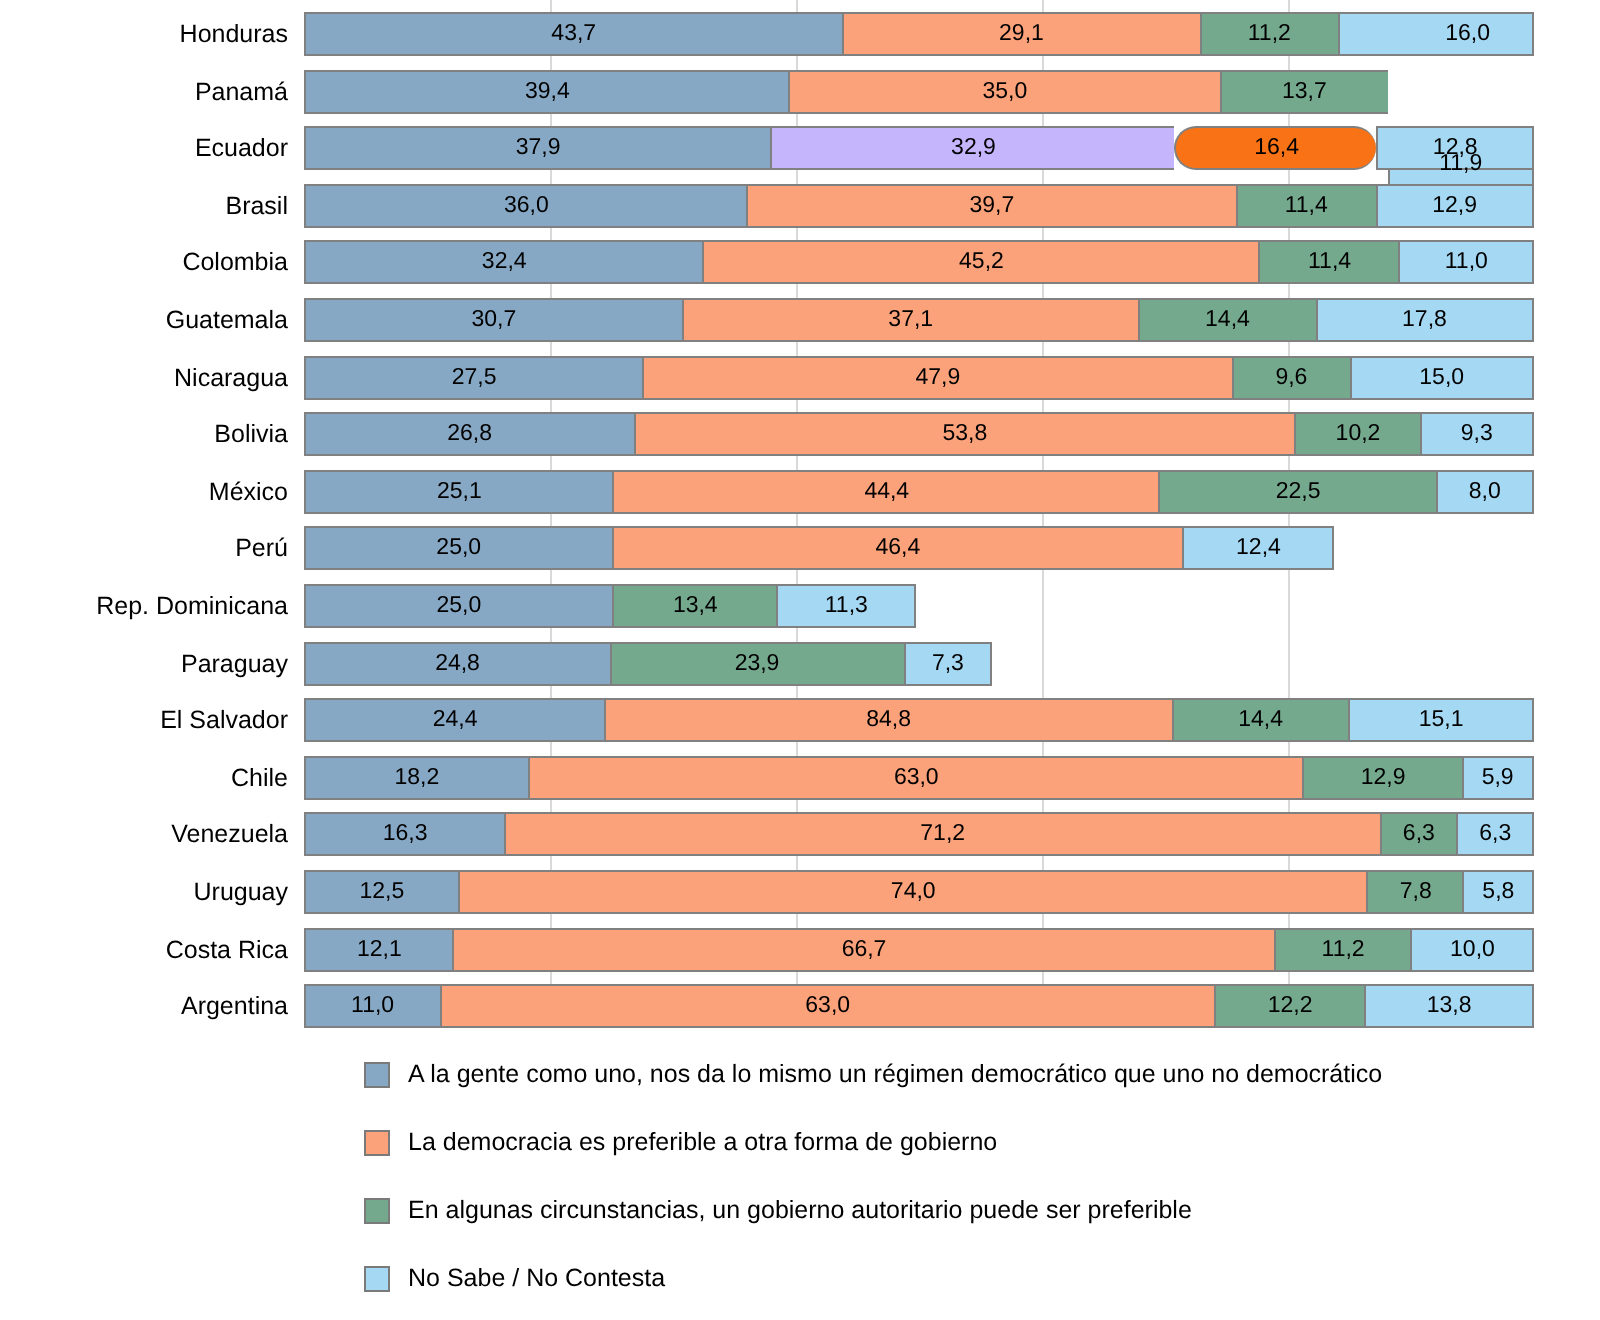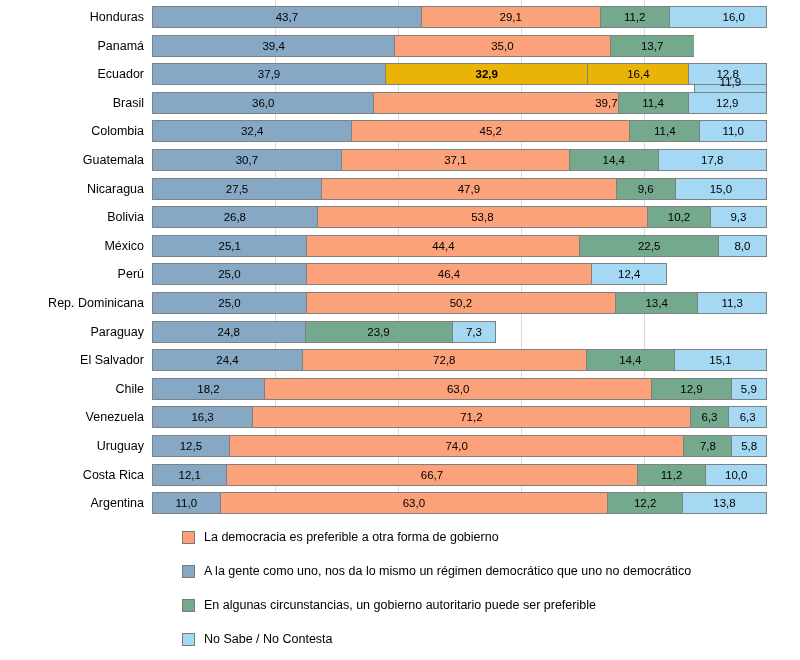--- a/index.html
+++ b/index.html
@@ -169,38 +169,38 @@
               <span class="val">11,9</span>
             </div>
           </div>
         </div>
         <div class="row">
           <div class="row-label">Ecuador</div>
           <div class="bar-track">
             <div class="seg s0" style="width: 37.9%; background: rgb(134, 168, 196);">
               <span class="val">37,9</span>
             </div>
-            <div class="seg s1" style="width: 32.9%; background: #eab308; font-weight: bold;">
+            <div class="seg s1" style="width: 32.9%; background: #c4b5fd;">
               <span class="val">32,9</span>
             </div>
-            <div class="seg s2" style="width: 16.4%; background: #eab308;">
+            <div class="seg s2" style="width: 16.4%; background: #f97316; border-radius: 11px;">
               <span class="val">16,4</span>
             </div>
             <div class="seg s3" style="width: 12.8%; background: rgb(165, 216, 242);">
               <span class="val">12,8</span>
             </div>
           </div>
         </div>
         <div class="row">
           <div class="row-label">Brasil</div>
           <div class="bar-track">
             <div class="seg s0" style="width: 36%; background: rgb(134, 168, 196);">
               <span class="val">36,0</span>
             </div>
-            <div class="seg s1" style="width: 39.7%; background: rgb(251, 162, 122); justify-content: flex-end;">
+            <div class="seg s1" style="width: 39.7%; background: rgb(251, 162, 122);">
               <span class="val">39,7</span>
             </div>
             <div class="seg s2" style="width: 11.4%; background: rgb(116, 169, 142);">
               <span class="val">11,4</span>
             </div>
             <div class="seg s3" style="width: 12.9%; background: rgb(165, 216, 242);">
               <span class="val">12,9</span>
             </div>
           </div>
         </div>
@@ -302,23 +302,20 @@
               <span class="val">12,4</span>
             </div>
           </div>
         </div>
         <div class="row">
           <div class="row-label">Rep. Dominicana</div>
           <div class="bar-track">
             <div class="seg s0" style="width: 25.025%; background: rgb(134, 168, 196);">
               <span class="val">25,0</span>
             </div>
-            <div class="seg s1" style="width: 50.2503%; background: rgb(251, 162, 122);">
-              <span class="val">50,2</span>
-            </div>
             <div class="seg s2" style="width: 13.4134%; background: rgb(116, 169, 142);">
               <span class="val">13,4</span>
             </div>
             <div class="seg s3" style="width: 11.3113%; background: rgb(165, 216, 242);">
               <span class="val">11,3</span>
             </div>
           </div>
         </div>
         <div class="row">
           <div class="row-label">Paraguay</div>
@@ -334,21 +331,21 @@
             </div>
           </div>
         </div>
         <div class="row">
           <div class="row-label">El Salvador</div>
           <div class="bar-track">
             <div class="seg s0" style="width: 24.4%; background: rgb(134, 168, 196);">
               <span class="val">24,4</span>
             </div>
             <div class="seg s1" style="width: 46.1%; background: rgb(251, 162, 122);">
-              <span class="val">72,8</span>
+              <span class="val">84,8</span>
             </div>
             <div class="seg s2" style="width: 14.4%; background: rgb(116, 169, 142);">
               <span class="val">14,4</span>
             </div>
             <div class="seg s3" style="width: 15.1%; background: rgb(165, 216, 242);">
               <span class="val">15,1</span>
             </div>
           </div>
         </div>
         <div class="row">
@@ -433,29 +430,29 @@
             </div>
             <div class="seg s3" style="width: 13.8%; background: rgb(165, 216, 242);">
               <span class="val">13,8</span>
             </div>
           </div>
         </div>
       </div>
   </div>
 
   <div class="legend" id="legend">
+      <div class="legend-item">
+        <span class="legend-swatch" style="background: rgb(134, 168, 196);"></span>
+        <span class="legend-label">A la gente como uno, nos da lo mismo un régimen democrático que uno no democrático</span>
+      </div>
       <div class="legend-item">
         <span class="legend-swatch" style="background: rgb(251, 162, 122);"></span>
         <span class="legend-label">La democracia es preferible a otra forma de gobierno</span>
       </div>
       <div class="legend-item">
-        <span class="legend-swatch" style="background: rgb(134, 168, 196);"></span>
-        <span class="legend-label">A la gente como uno, nos da lo mismo un régimen democrático que uno no democrático</span>
-      </div>
-      <div class="legend-item">
         <span class="legend-swatch" style="background: rgb(116, 169, 142);"></span>
         <span class="legend-label">En algunas circunstancias, un gobierno autoritario puede ser preferible</span>
       </div>
       <div class="legend-item">
         <span class="legend-swatch" style="background: rgb(165, 216, 242);"></span>
         <span class="legend-label">No Sabe / No Contesta</span>
       </div>
     </div>
 
 </div>

